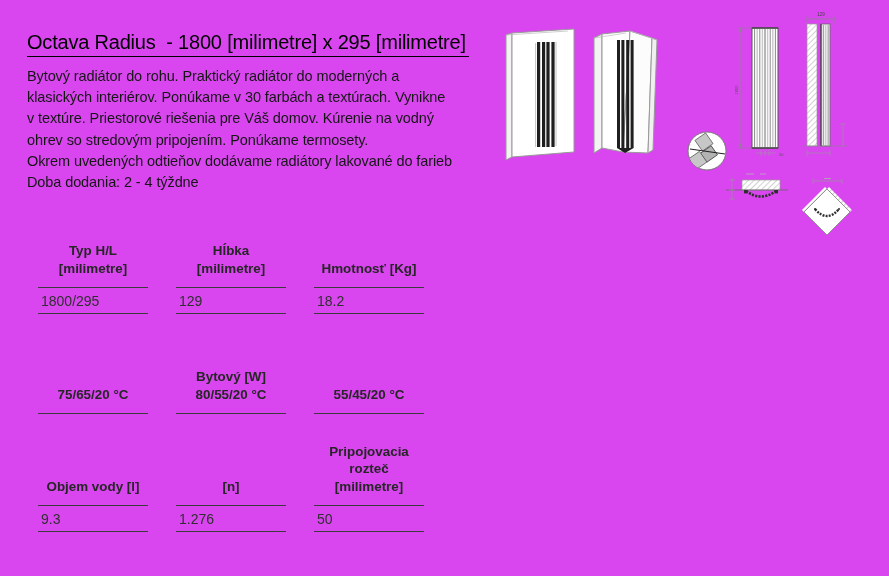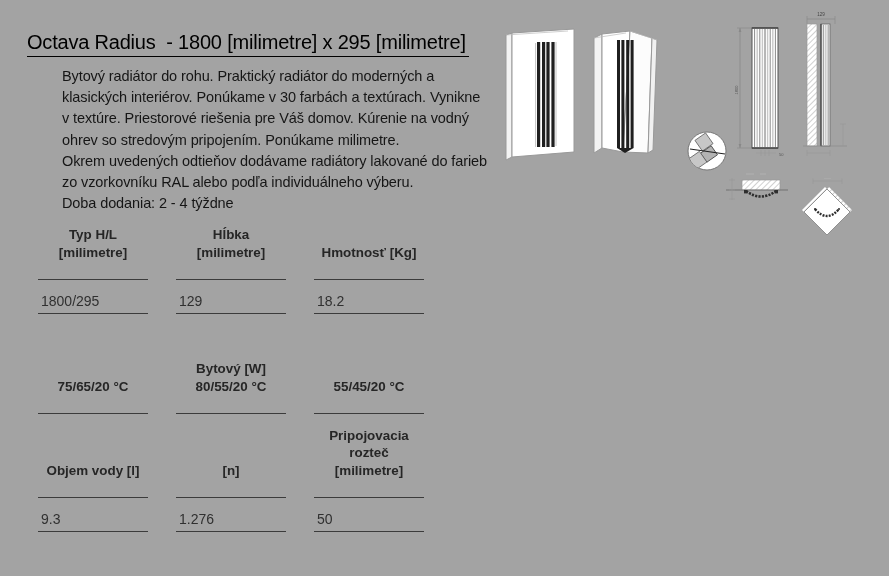--- a/index.html
+++ b/index.html
@@ -1,45 +1,44 @@
 <!DOCTYPE html>
 <html><head>
 <meta charset="utf-8">
 <style>
   html,body{margin:0;padding:0;background:#fff;}
-  .page{position:relative;width:889px;height:576px;background:#a3a3a3;overflow:hidden;
+  .page{position:relative;width:889px;height:576px;background:#d946ef;overflow:hidden;
         font-family:"Liberation Sans",sans-serif;color:#161616;}
   .title{position:absolute;left:27px;top:30px;font-size:20px;line-height:24px;color:#000;
          white-space:pre;letter-spacing:-0.2px;border-bottom:1.6px solid #000;
          padding:0 3px 2px 0;}
   .desc{position:absolute;left:27px;top:66px;font-size:14.5px;line-height:21.2px;
-        color:#161616;letter-spacing:-0.1px;margin-left:35px;}
+        color:#161616;letter-spacing:-0.1px;}
   .spec-row{position:absolute;left:38px;display:flex;align-items:flex-end;gap:28px;}
   .cell{width:110px;display:flex;flex-direction:column;}
   .hdr{font-weight:bold;font-size:13.4px;line-height:17.4px;text-align:center;color:#262626;
-       border-bottom:1.6px solid #3b3b3b;padding-bottom:18px;}
+       border-bottom:1.6px solid #3b3b3b;padding-bottom:10px;}
   .val{font-size:14px;line-height:16px;color:#303030;padding:5px 0 4px 3px;
-       border-bottom:1.6px solid #3b3b3b;margin-top:8px;}
+       border-bottom:1.6px solid #3b3b3b;}
   .drawing{position:absolute;overflow:visible;}
   .drawing text{font-family:"Liberation Sans",sans-serif;}
 </style>
 </head>
 <body>
 
 <div class="page">
 
   <div class="title">Octava Radius  - 1800 [milimetre] x 295 [milimetre]</div>
 
   <div class="desc">
     <div>Bytový radiátor do rohu. Praktický radiátor do moderných a</div>
     <div>klasických interiérov. Ponúkame v 30 farbách a textúrach. Vynikne</div>
     <div>v textúre. Priestorové riešenia pre Váš domov. Kúrenie na vodný</div>
-    <div>ohrev so stredovým pripojením. Ponúkame milimetre.</div>
+    <div>ohrev so stredovým pripojením. Ponúkame termosety.</div>
     <div>Okrem uvedených odtieňov dodávame radiátory lakované do farieb</div>
-    <div>zo vzorkovníku RAL alebo podľa individuálneho výberu.</div>
     <div>Doba dodania: 2 - 4 týždne</div>
   </div>
 
   <svg width="0" height="0" style="position:absolute" aria-hidden="true">
     <defs>
       <pattern id="hatch" width="4" height="4" patternUnits="userSpaceOnUse" patternTransform="rotate(45)">
         <rect width="4" height="4" fill="#ffffff"></rect>
         <line x1="0" y1="0" x2="0" y2="4" stroke="#a9a9a9" stroke-width="1.1"></line>
       </pattern>
     </defs>

